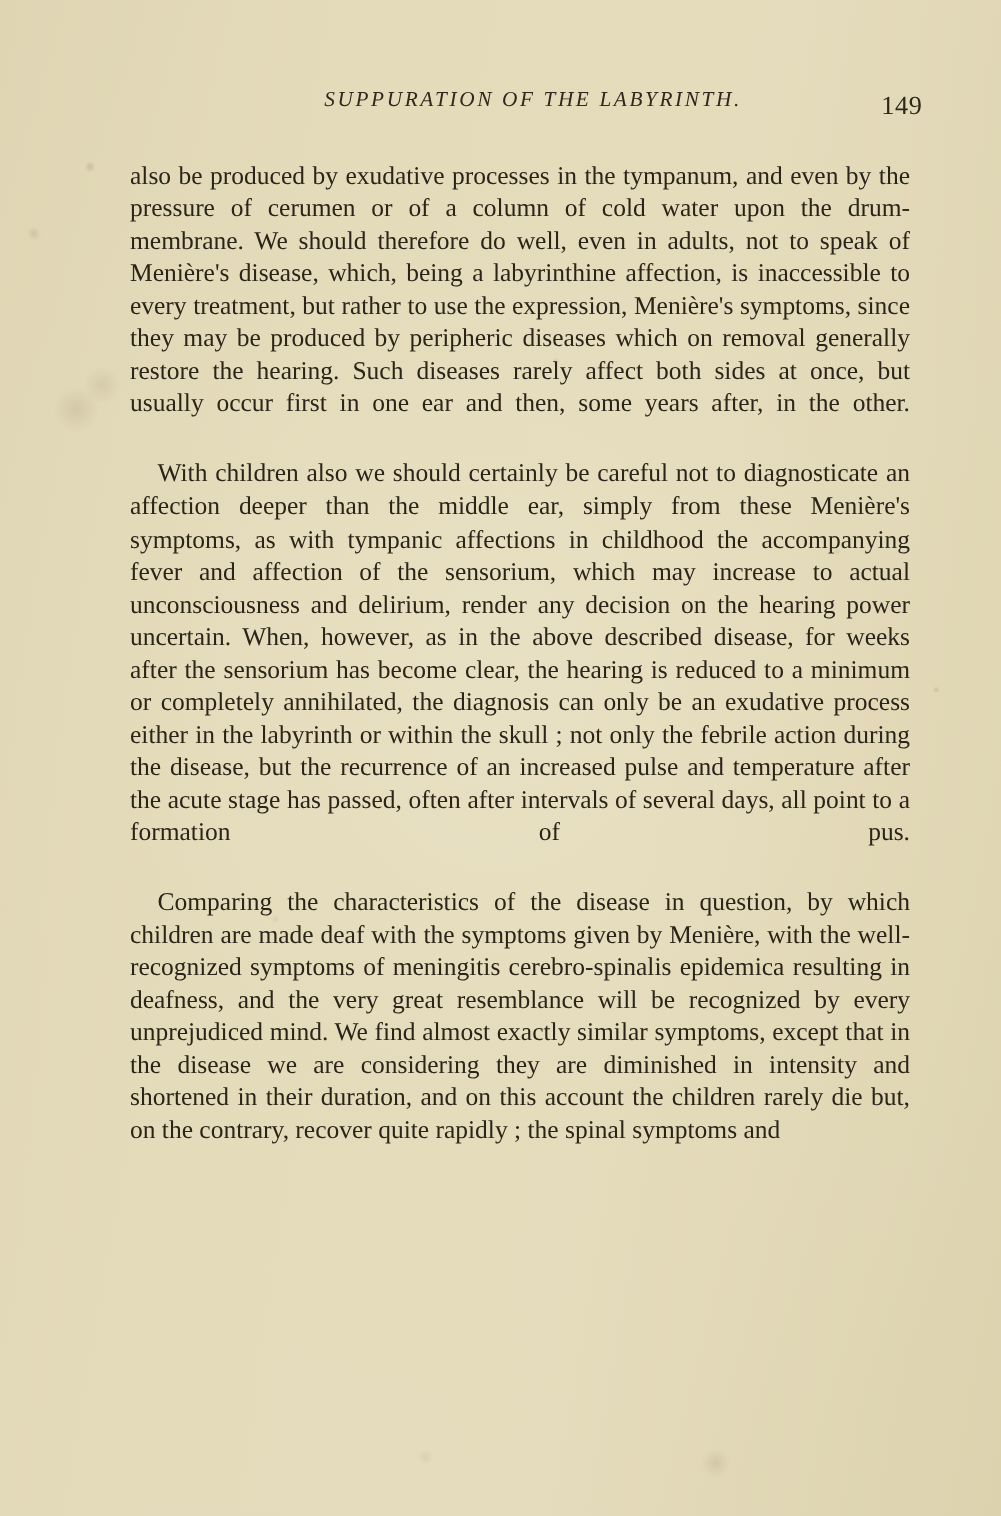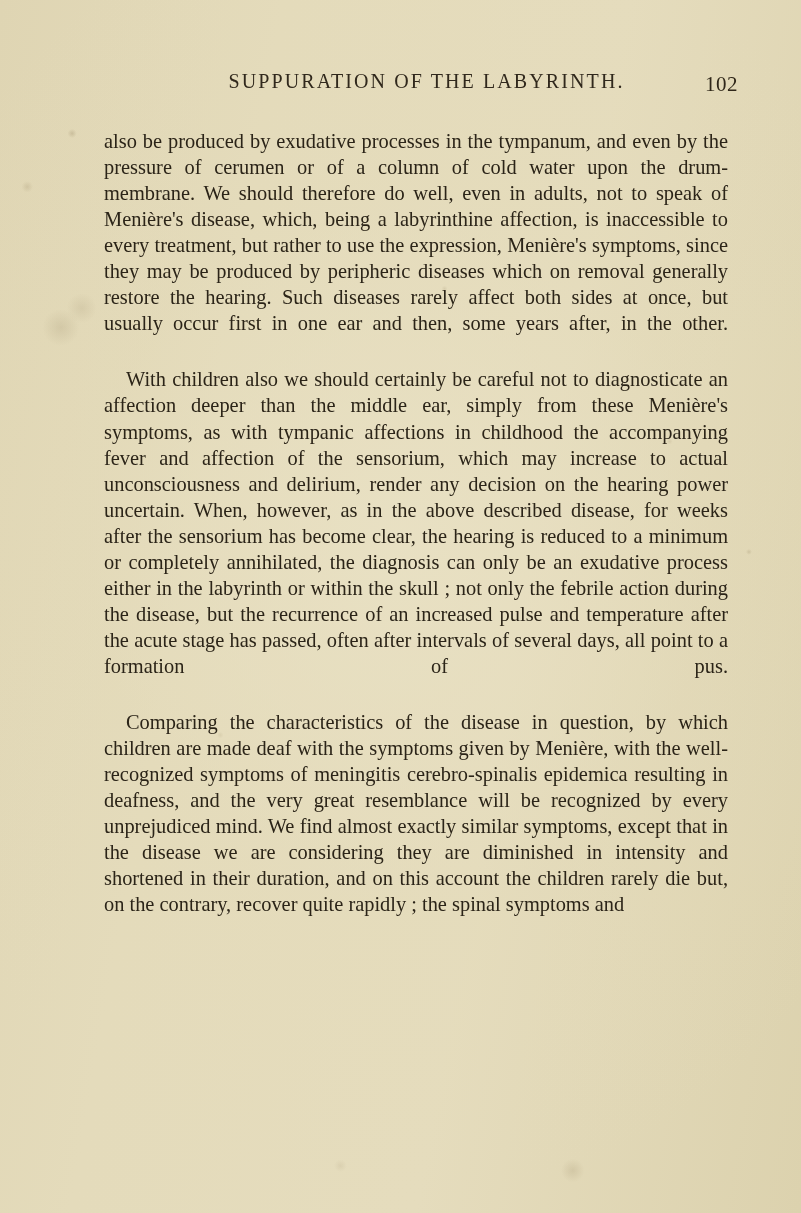--- a/index.html
+++ b/index.html
@@ -47,21 +47,22 @@
     top: 70px;
     left: 100px;
     width: 635px;
     height: 30px;
   }
   .header-title {
     position: absolute;
     left: 0;
     right: 0;
     text-align: center;
-    font-size: 20px;
+    font-style: italic;
+    font-size: 17px;
     letter-spacing: 2.1px;
     color: #30281c;
     white-space: nowrap;
     padding-left: 18px;
   }
   .folio {
     position: absolute;
     right: -3px;
     top: 2px;
     font-size: 21px;
@@ -100,21 +101,21 @@
 </style>
 </head>
 <body>
 
 <div class="page">
 
   <div class="grain"></div>
 
   <div class="header">
     <div class="header-title">SUPPURATION OF THE LABYRINTH.</div>
-    <div class="folio">102</div>
+    <div class="folio">149</div>
   </div>
 
   <div class="body-text">
     <p class="first">also be produced by exudative processes in the tympanum, and even by the pressure of cerumen or of a column of cold water upon the drum-membrane. We should therefore do well, even in adults, not to speak of Menière's disease, which, being a labyrinthine affection, is inaccessible to every treatment, but rather to use the expression, Menière's symptoms, since they may be produced by peripheric diseases which on removal generally restore the hearing. Such diseases rarely affect both sides at once, but usually occur first in one ear and then, some years after, in the other.</p>
     <p>With children also we should certainly be careful not to diagnosticate an affection deeper than the middle ear, simply from these Menière's symptoms, as with tympanic affections in childhood the accompanying fever and affection of the sensorium, which may increase to actual unconsciousness and delirium, render any decision on the hearing power uncertain. When, however, as in the above described disease, for weeks after the sensorium has become clear, the hearing is reduced to a minimum or completely annihilated, the diagnosis can only be an exudative process either in the labyrinth or within the skull ; not only the febrile action during the disease, but the recurrence of an increased pulse and temperature after the acute stage has passed, often after intervals of several days, all point to a formation of pus.</p>
     <p class="short-last">Comparing the characteristics of the disease in question, by which children are made deaf with the symptoms given by Menière, with the well-recognized symptoms of meningitis cerebro-spinalis epidemica resulting in deafness, and the very great resemblance will be recognized by every unprejudiced mind. We find almost exactly similar symptoms, except that in the disease we are considering they are diminished in intensity and shortened in their duration, and on this account the children rarely die but, on the contrary, recover quite rapidly ; the spinal symptoms and</p>
   </div>
 
 </div>
 

